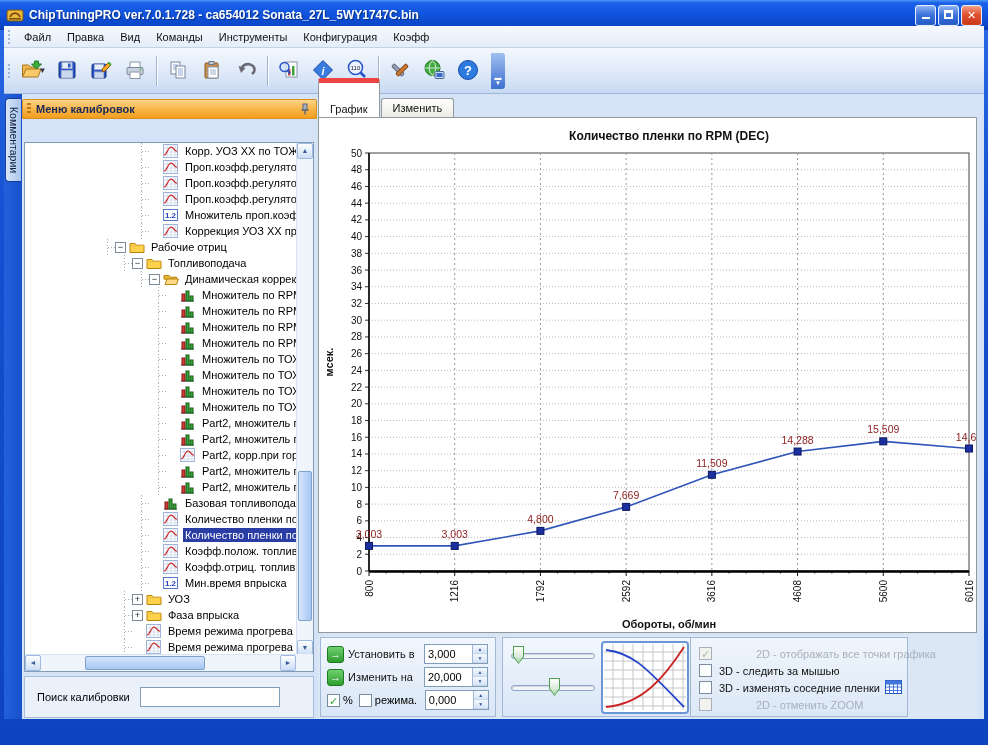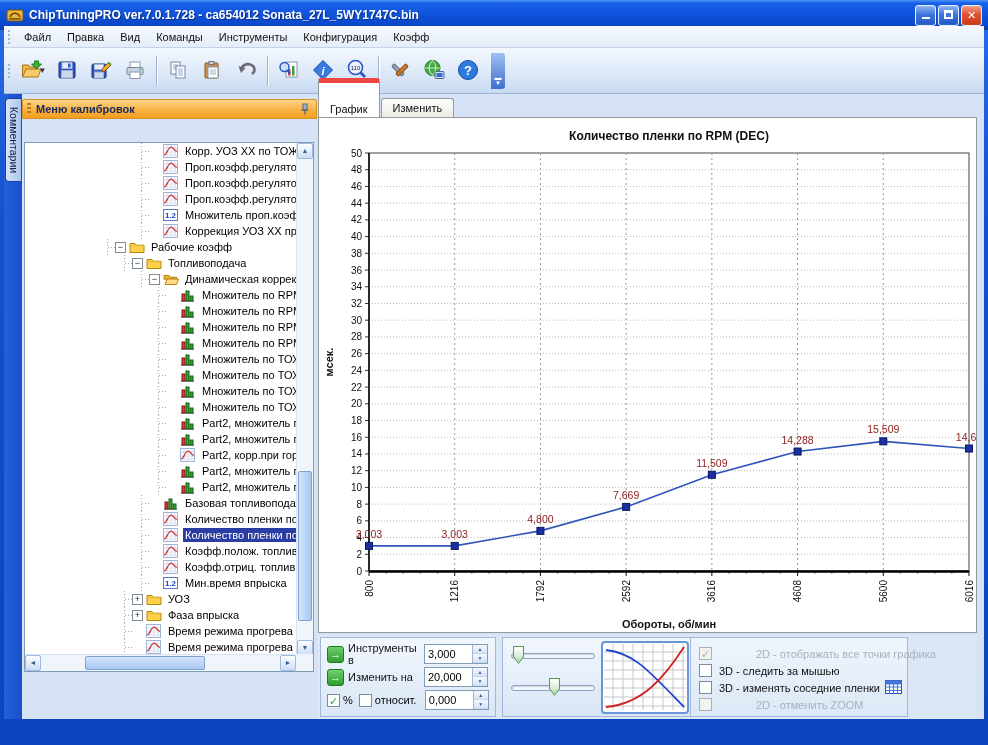--- a/index.html
+++ b/index.html
@@ -349,21 +349,21 @@
                 </svg></span>
               <span class="tlabel">Коррекция УОЗ ХХ при прогреве</span>
             </div>
             <div class="trow">
               <span class="tindent" style="width: 90px;"></span>
               <span class="texp">−</span>
               <span class="ticon"><svg width="16" height="14" viewBox="0 0 16 14">
                   <path d="M1 3.5 h5 l1.5 1.7 h7.5 v7.3 h-14 z" fill="#FFD24D" stroke="#B8860B"></path>
                   <path d="M1 5.8 h14" stroke="#E8B83A"></path>
                 </svg></span>
-              <span class="tlabel">Рабочие коэфф</span>
+              <span class="tlabel">Рабочие отриц</span>
             </div>
             <div class="trow">
               <span class="tindent" style="width: 107px;"></span>
               <span class="texp">−</span>
               <span class="ticon"><svg width="16" height="14" viewBox="0 0 16 14">
                   <path d="M1 3.5 h5 l1.5 1.7 h7.5 v7.3 h-14 z" fill="#FFD24D" stroke="#B8860B"></path>
                   <path d="M1 5.8 h14" stroke="#E8B83A"></path>
                 </svg></span>
               <span class="tlabel">Топливоподача</span>
             </div>
@@ -621,20 +621,24 @@
           <span class="sb-btn" style="left:0;top:0">▲</span>
           <span class="sb-thumb" style="left:1px;top:328px;width:14px;height:150px"></span>
           <span class="sb-btn" style="left:0;bottom:0">▼</span>
         </div>
         <div class="hsb">
           <span class="sb-btn" style="left:0;top:0">◄</span>
           <span class="sb-thumb" style="left:60px;top:1px;width:120px;height:14px"></span>
           <span class="sb-btn" style="right:0;top:0">►</span>
         </div>
         <div class="sb-corner"></div>
+      </div>
+      <div class="searchbox">
+        <span>Поиск калибровки</span>
+        <input value="" style="">
       </div>
     </div>
 
     <div class="rightpanel">
       <div class="rp-tabs">
         <span class="rp-tab active">График</span>
         <span class="rp-tab">Изменить</span>
       </div>
       <div class="chartbox">
         <svg id="chart" width="657" height="514">
@@ -787,21 +791,21 @@
             <text x="564.2857142857142" y="315.34476" text-anchor="middle" font-size="10.5" fill="#8B1B1B">15,509</text>
             <rect x="646.5" y="327.026" width="7" height="7" fill="#1C2FA0" stroke="#0A1860"></rect>
             <text x="650" y="322.526" text-anchor="middle" font-size="10.5" fill="#8B1B1B">14,65</text>
           </svg>
       </div>
 
       <div class="controls">
         <div class="cpanel p1">
           <div class="crow" style="top:6px">
             <span class="gbtn">→</span>
-            <span class="clabel">Инструменты в</span>
+            <span class="clabel">Установить в</span>
             <span class="spin">
               <input value="3,000" style="">
               <span class="btns">
                   <span>▲</span>
                   <span>▼</span>
                 </span>
             </span>
           </div>
           <div class="crow" style="top:29px">
             <span class="gbtn">→</span>
@@ -811,21 +815,21 @@
               <span class="btns">
                   <span>▲</span>
                   <span>▼</span>
                 </span>
             </span>
           </div>
           <div class="crow" style="top:52px">
             <span class="cb">✓</span>
             <span style="margin:0 6px 0 3px">%</span>
             <span class="cb"></span>
-            <span style="margin:0 4px 0 3px;width:46px">относит.</span>
+            <span style="margin:0 4px 0 3px;width:46px">режима.</span>
             <span class="spin">
               <input value="0,000" style="">
               <span class="btns">
                   <span>▲</span>
                   <span>▼</span>
                 </span>
             </span>
           </div>
         </div>
 

